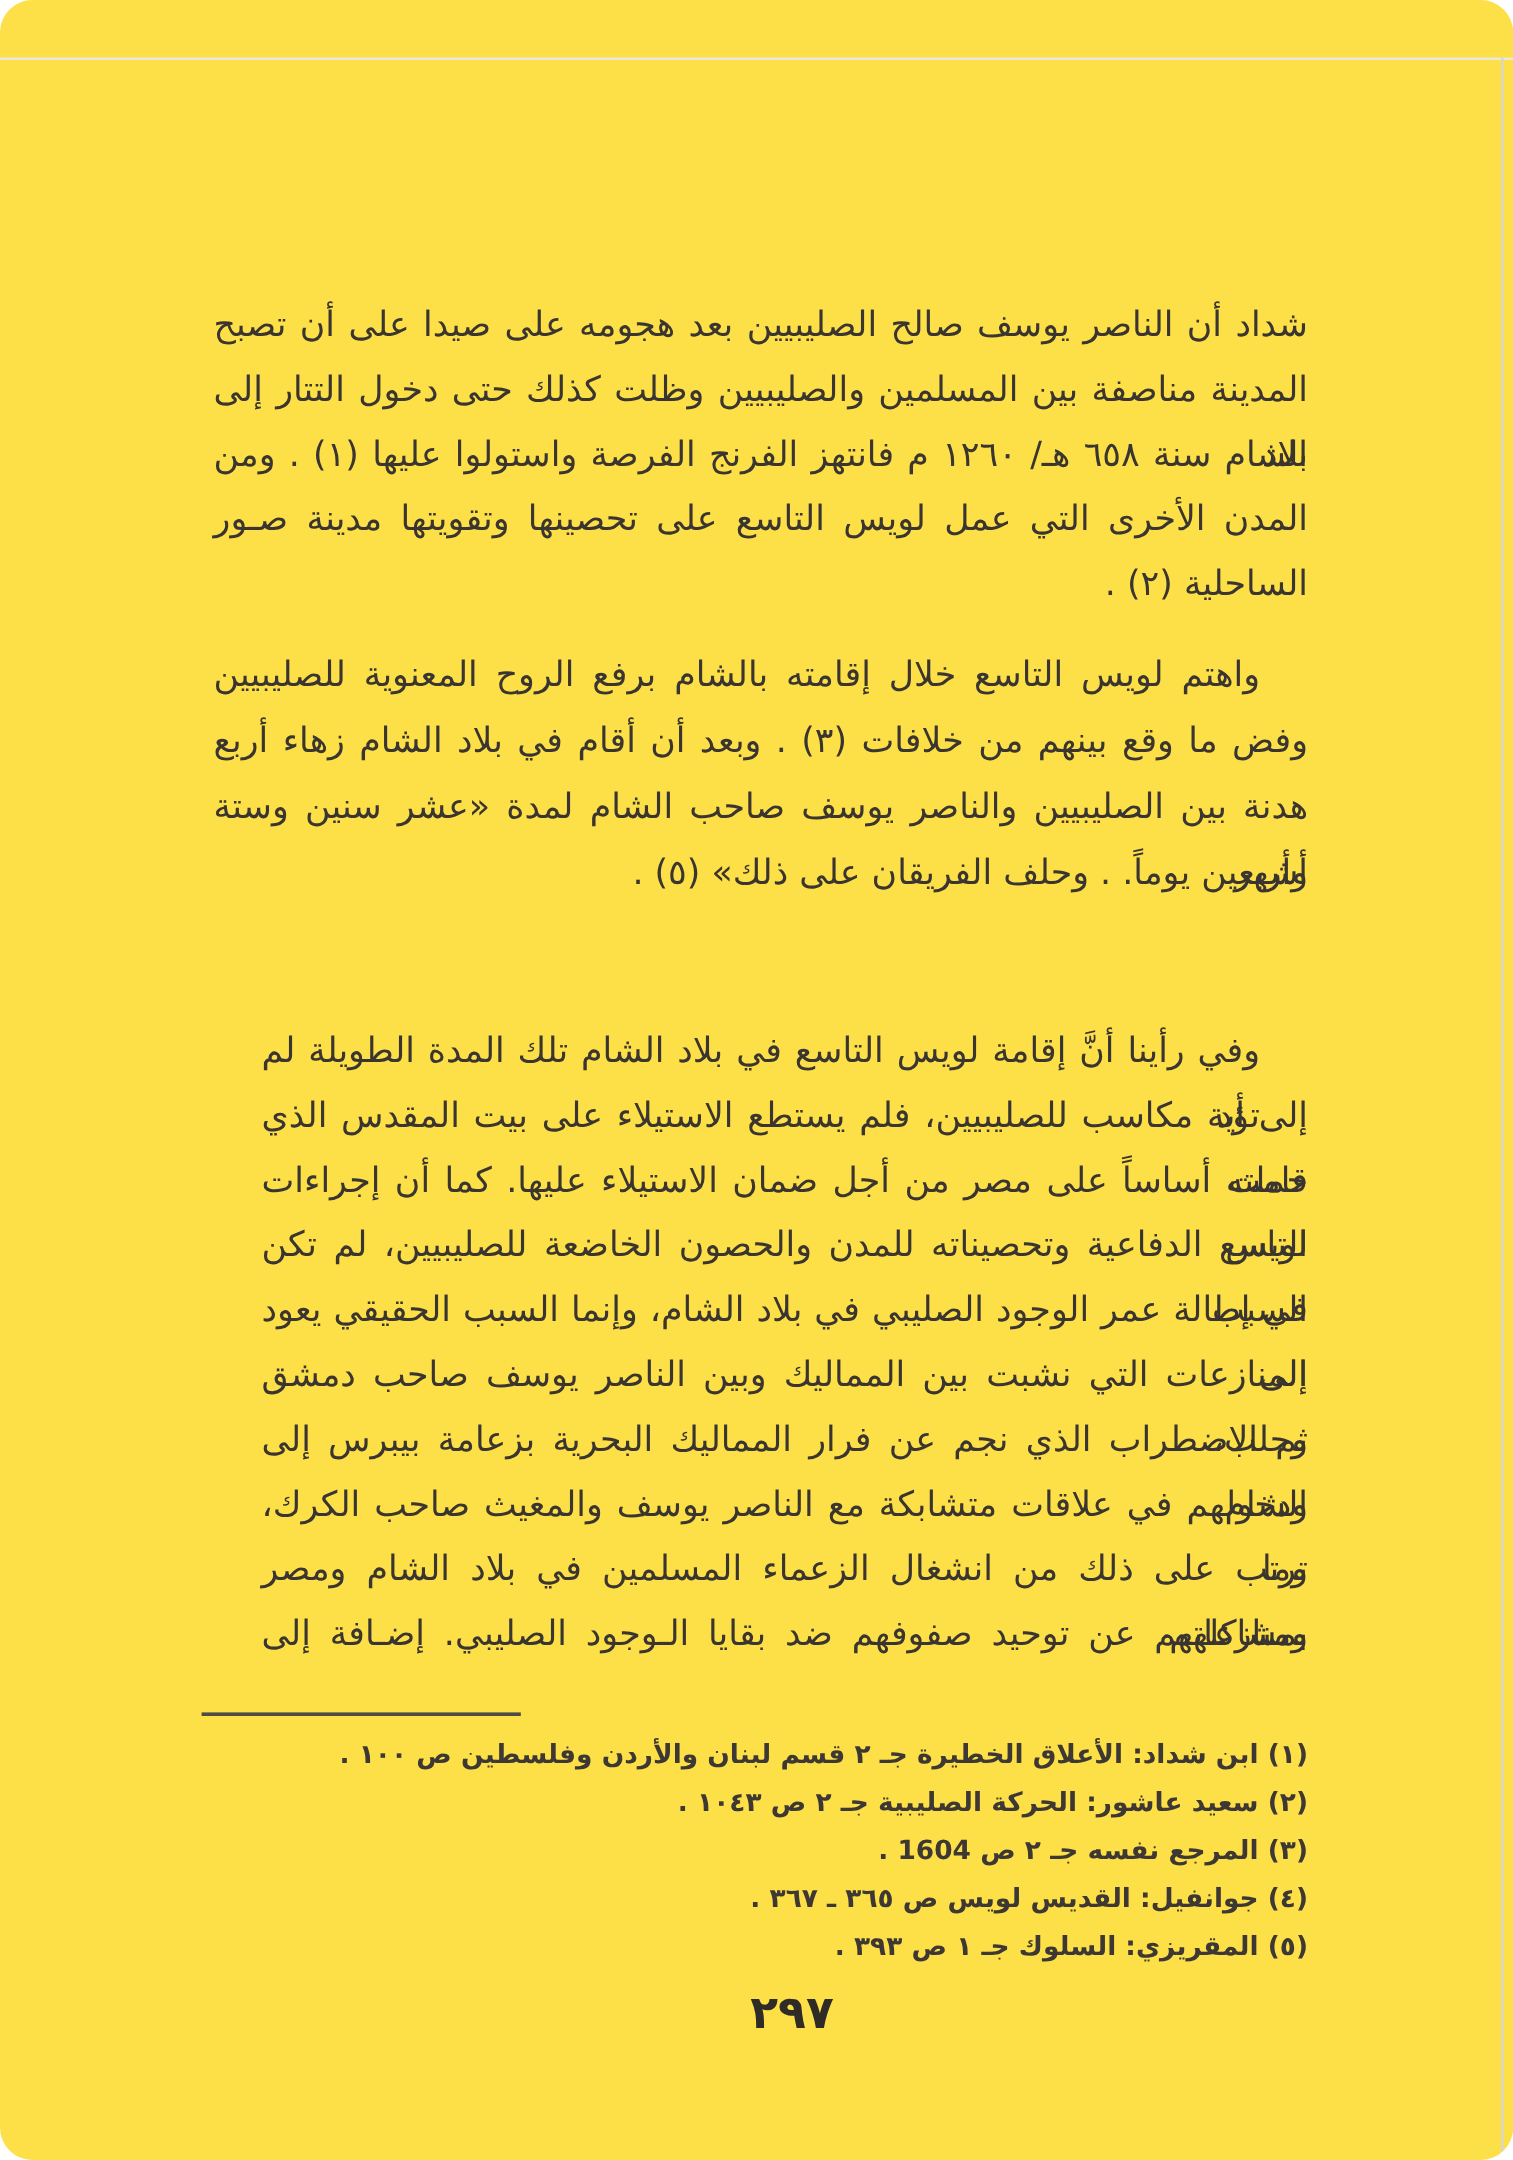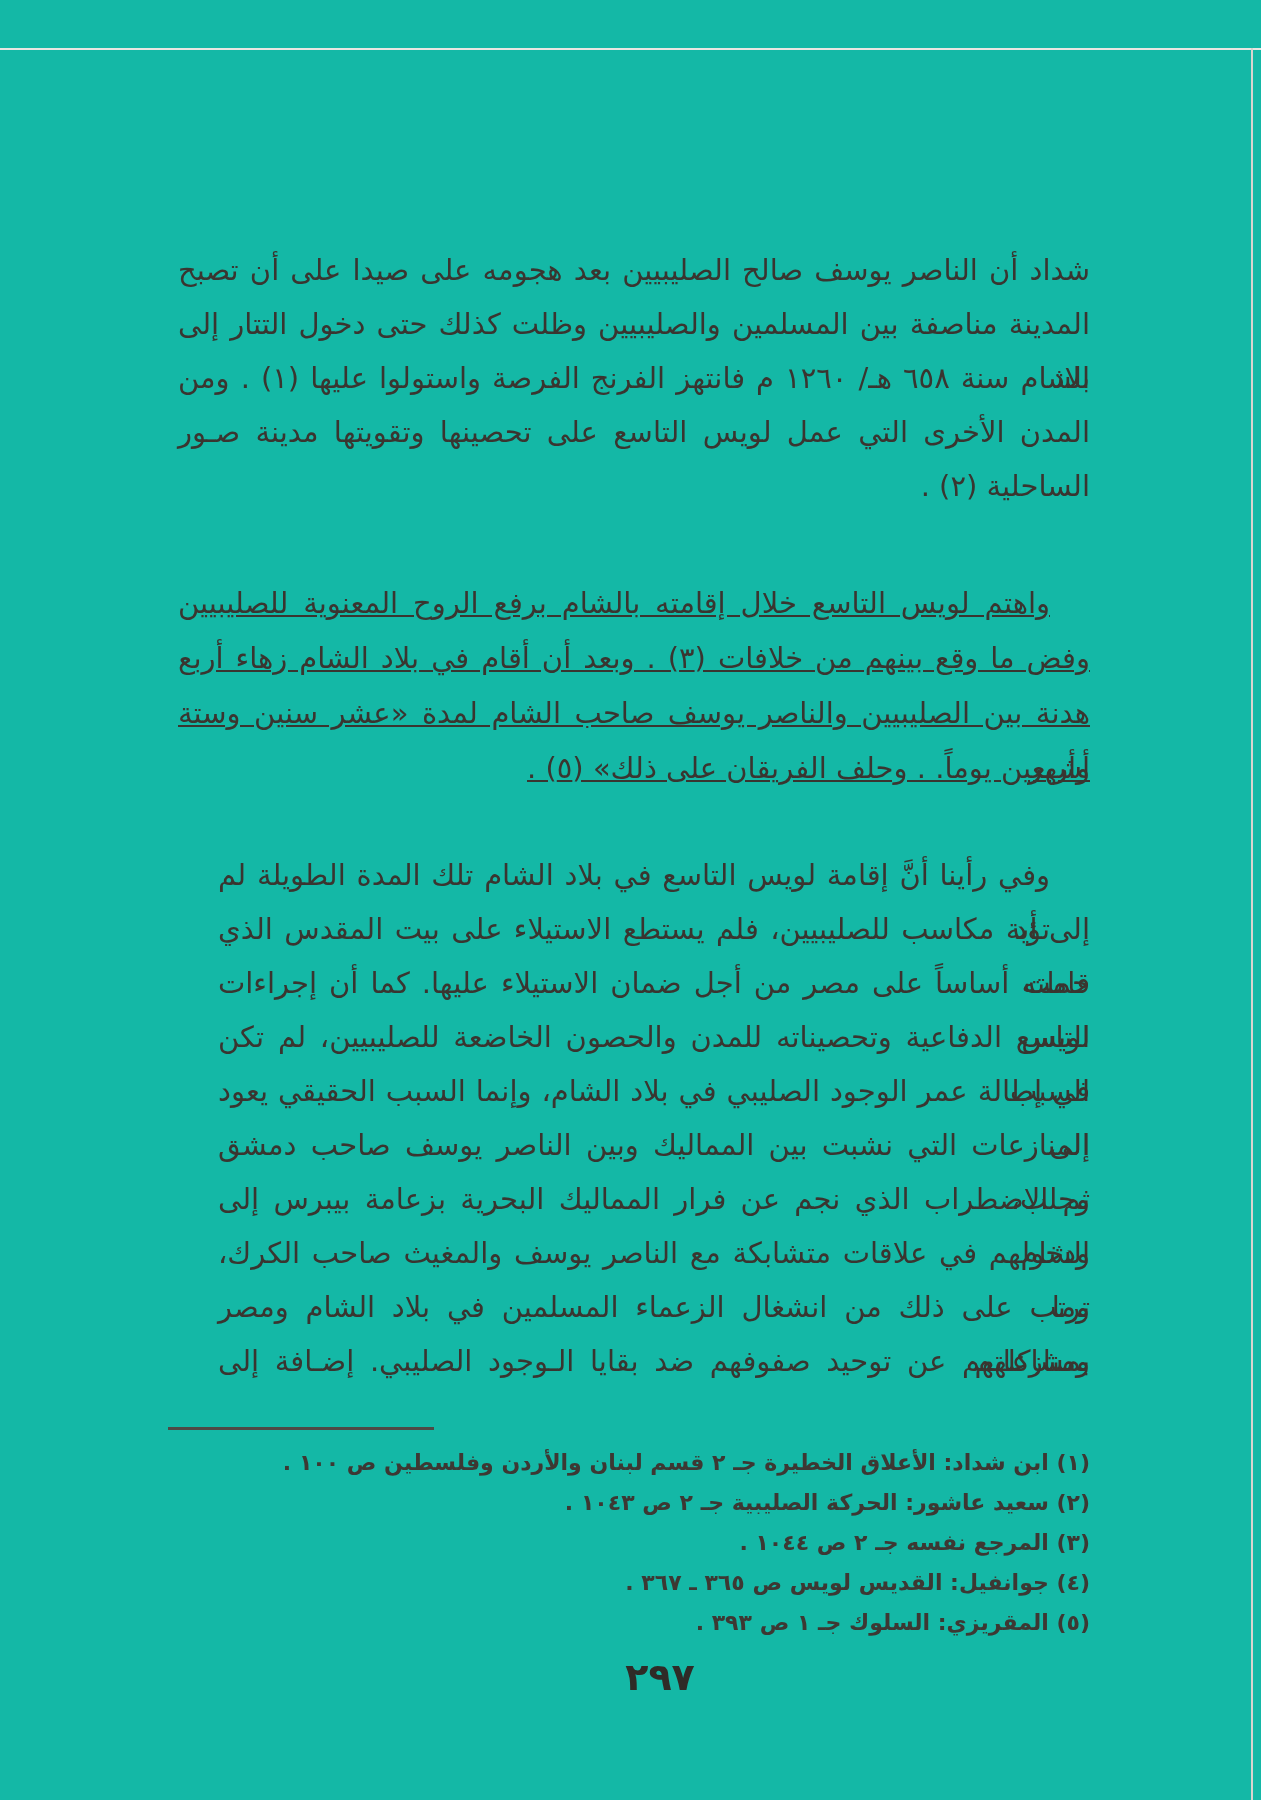--- a/index.html
+++ b/index.html
@@ -4,25 +4,26 @@
 <style>
   html, body {
     margin: 0;
     padding: 0;
     background: #ffffff;
   }
   .page {
     position: relative;
     width: 1261px;
     height: 1800px;
-    background: #14b8a6;
+    background: #fde047;
     overflow: hidden;
     font-family: "DejaVu Sans", sans-serif;
     color: #3a3530;
     direction: rtl;
+    border-radius: 27px;
   }
   
   .scan-line-top {
     position: absolute;
     top: 48px; left: 0; right: 0;
     height: 2px;
     background: #e9e6e2;
   }
   .scan-line-right {
     position: absolute;
@@ -40,21 +41,21 @@
     text-rendering: optimizeLegibility;
   }
   .para .line {
     text-align: justify;
     text-align-last: justify;
     white-space: normal;
     overflow: visible;
   }
   .p1 { top: 243px; }
   .p1 .line { line-height: 54px; height: 54px; }
-  .p2 { top: 576px; text-decoration: underline; }
+  .p2 { top: 535px; }
   .p2 .line { line-height: 55px; height: 55px; }
   .p3 { top: 848px; }
   .p3 .line { line-height: 54px; height: 54px; margin-left: 40px; }
   .line.indent { padding-right: 40px; box-sizing: border-box; }
   .line.short { text-align: right; text-align-last: right; }
   
   .footnote-sep {
     position: absolute;
     top: 1427px;
     left: 168px;           
@@ -127,20 +128,20 @@
       <div class="line">ومنازعاتهم عن توحيد صفوفهم ضد بقايا الـوجود الصليبي. إضـافة إلى</div>
     </section>
 
   </main>
 
   <div class="footnote-sep"></div>
 
   <section class="footnotes">
     <div class="footnote">(١) ابن شداد: الأعلاق الخطيرة جـ ٢ قسم لبنان والأردن وفلسطين ص ١٠٠ .</div>
     <div class="footnote">(٢) سعيد عاشور: الحركة الصليبية جـ ٢ ص ١٠٤٣ .</div>
-    <div class="footnote">(٣) المرجع نفسه جـ ٢ ص ١٠٤٤ .</div>
+    <div class="footnote">(٣) المرجع نفسه جـ ٢ ص 1604 .</div>
     <div class="footnote">(٤) جوانفيل: القديس لويس ص ٣٦٥ ـ ٣٦٧ .</div>
     <div class="footnote">(٥) المقريزي: السلوك جـ ١ ص ٣٩٣ .</div>
   </section>
 
   <div class="page-number">٢٩٧</div>
 
 </div>
 
 </body></html>

